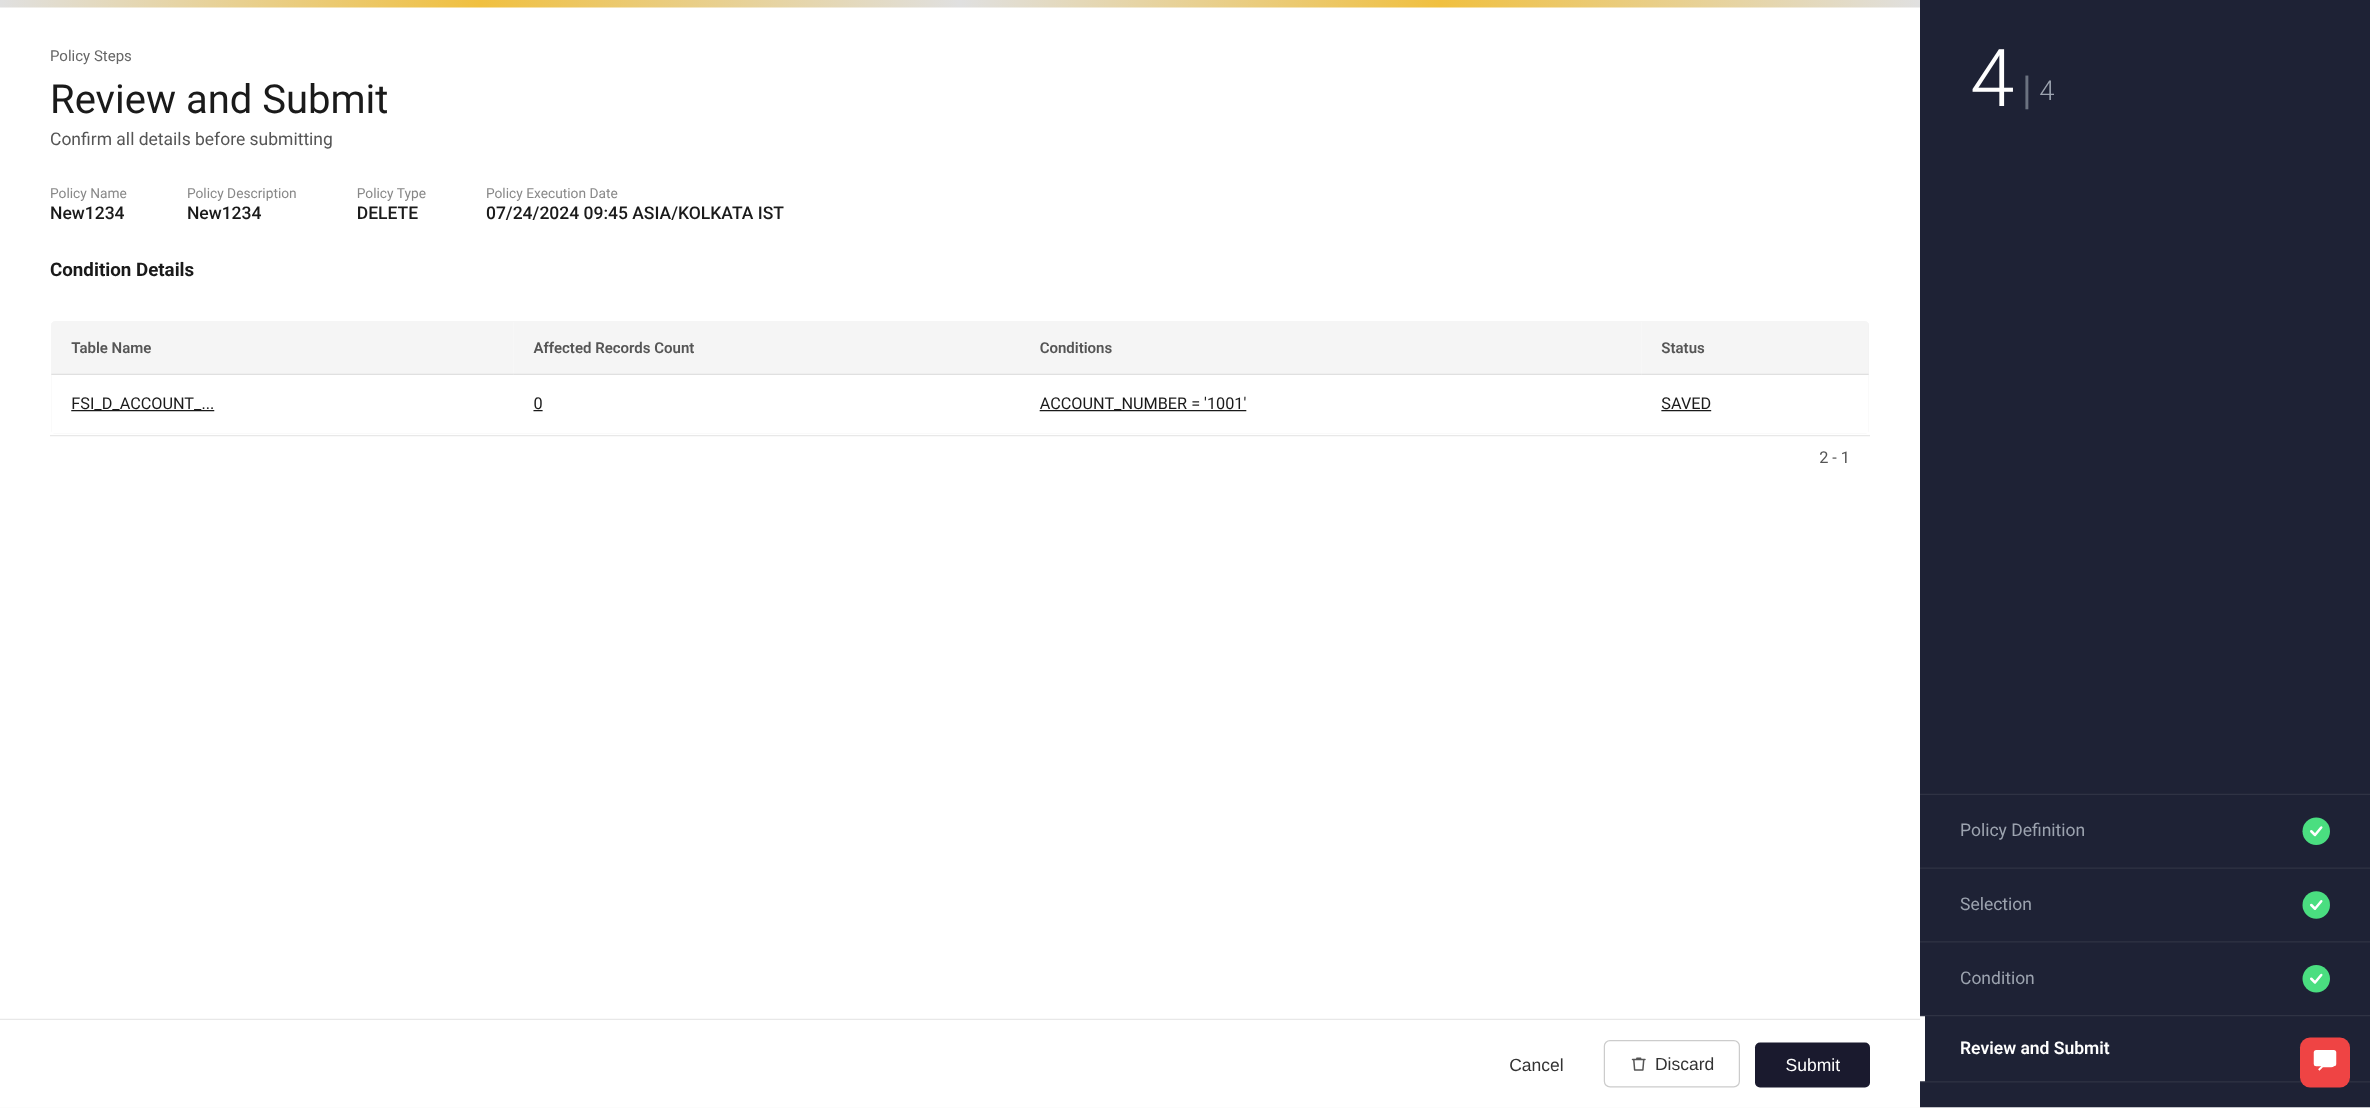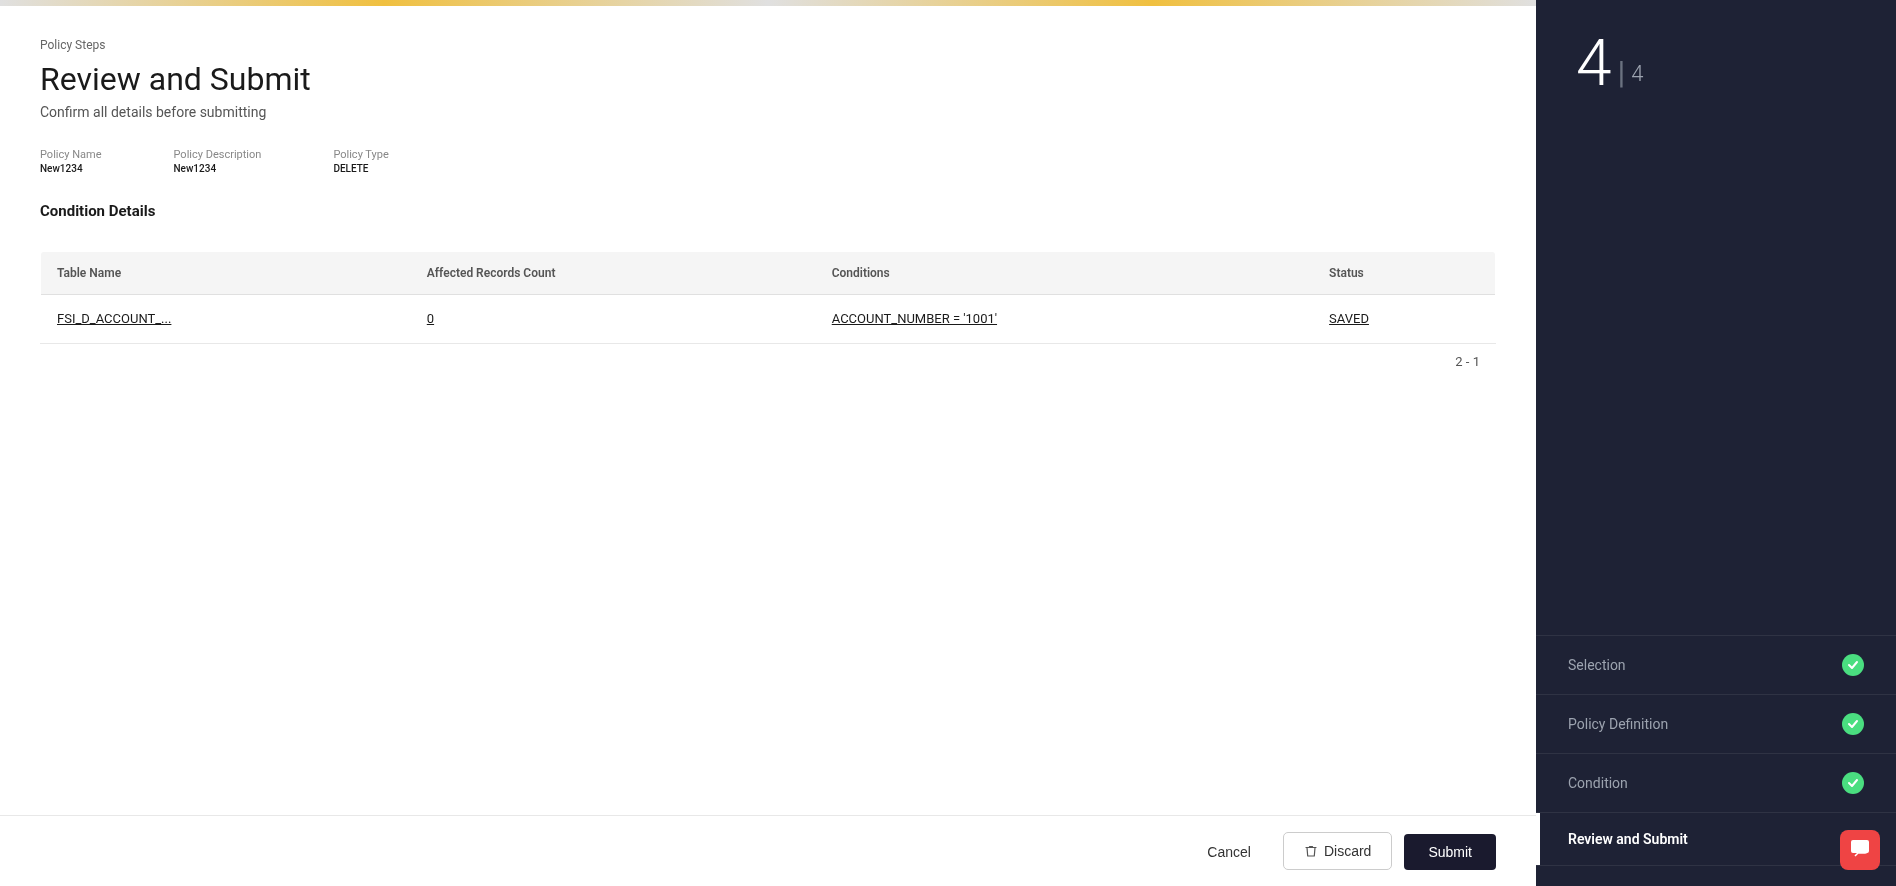--- a/index.html
+++ b/index.html
@@ -47,37 +47,37 @@
     }
 
     .page-subtitle {
       font-size: 14px;
       color: #555;
       margin-bottom: 28px;
     }
 
     .policy-meta {
       display: flex;
-      gap: 72px;
+      gap: 48px;
       margin-bottom: 28px;
     }
 
     .meta-item {
       display: flex;
       flex-direction: column;
       gap: 2px;
     }
 
     .meta-label {
       font-size: 11px;
       color: #888;
     }
 
     .meta-value {
-      font-size: 10px;
+      font-size: 14px;
       color: #1a1a1a;
       font-weight: 500;
     }
 
     .section-title {
       font-size: 15px;
       font-weight: 700;
       color: #1a1a1a;
       margin-bottom: 31px;
     }
@@ -304,20 +304,24 @@
         <span class="meta-label">Policy Name</span>
         <span class="meta-value">New1234</span>
       </div>
       <div class="meta-item">
         <span class="meta-label">Policy Description</span>
         <span class="meta-value">New1234</span>
       </div>
       <div class="meta-item">
         <span class="meta-label">Policy Type</span>
         <span class="meta-value">DELETE</span>
+      </div>
+      <div class="meta-item">
+        <span class="meta-label">Policy Execution Date</span>
+        <span class="meta-value">07/24/2024 09:45 ASIA/KOLKATA IST</span>
       </div>
     </div>
 
     <div class="section-title">Condition Details</div>
 
     <table class="data-table">
       <thead>
         <tr>
           <th>Table Name</th>
           <th>Affected Records Count</th>
@@ -355,29 +359,29 @@
 
 <div class="sidebar">
   <div class="step-counter">
     <span class="step-current">4</span>
     <span class="step-divider">|</span>
     <span class="step-total">4</span>
   </div>
 
   <div class="sidebar-steps" id="sidebar-steps">
   <div class="sidebar-step">
-        <span class="step-label">Selection</span>
+        <span class="step-label">Policy Definition</span>
         <span class="step-check">
           <svg width="12" height="12" viewBox="0 0 12 12">
             <polyline points="2,6 5,9 10,3" stroke="white" stroke-width="2" fill="none" stroke-linecap="round" stroke-linejoin="round"></polyline>
           </svg>
         </span>
       </div>
       <div class="sidebar-step">
-        <span class="step-label">Policy Definition</span>
+        <span class="step-label">Selection</span>
         <span class="step-check">
           <svg width="12" height="12" viewBox="0 0 12 12">
             <polyline points="2,6 5,9 10,3" stroke="white" stroke-width="2" fill="none" stroke-linecap="round" stroke-linejoin="round"></polyline>
           </svg>
         </span>
       </div>
       <div class="sidebar-step">
         <span class="step-label">Condition</span>
         <span class="step-check">
           <svg width="12" height="12" viewBox="0 0 12 12">

